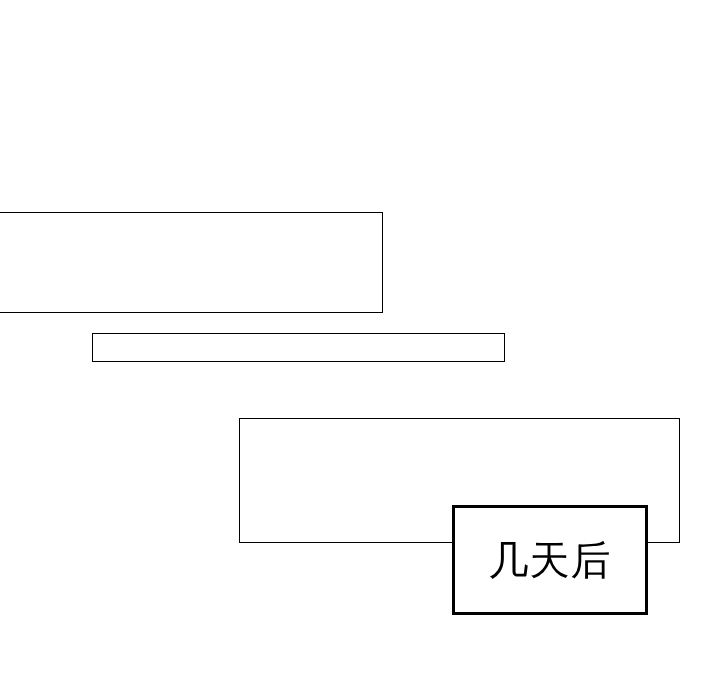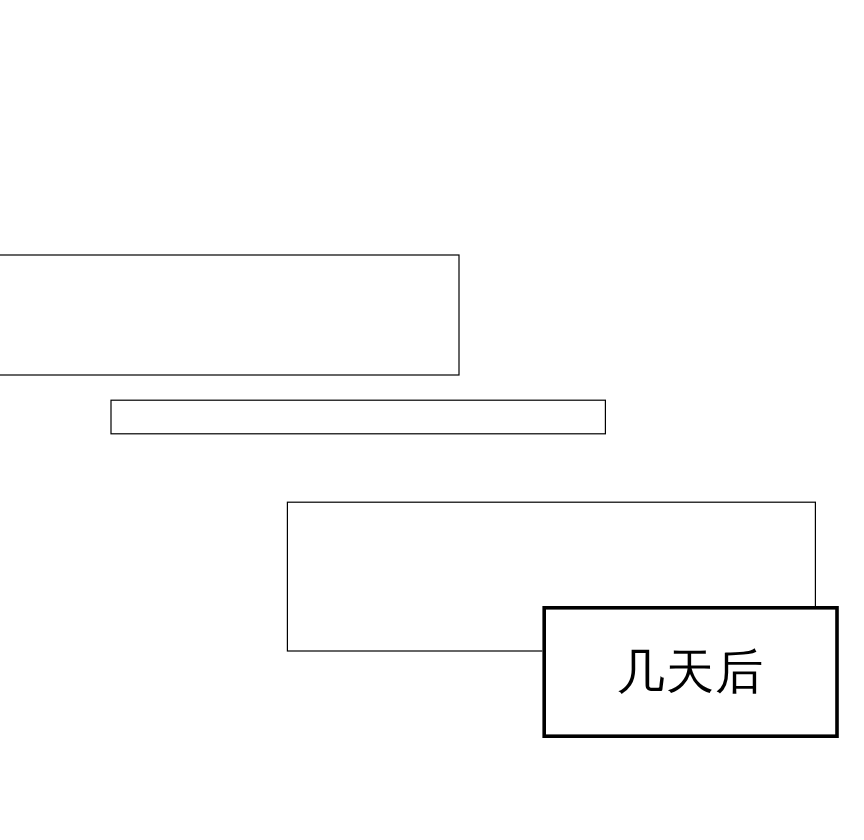--- a/index.html
+++ b/index.html
@@ -41,21 +41,21 @@
   .panel-3 {
     left: 239px;
     top: 418px;
     width: 441px;
     height: 125px;
   }
   
   .panel-4 {
     left: 452px;
     top: 505px;
-    width: 247px;
+    width: 196px;
     height: 110px;
     border-width: 3px;
     display: flex;
     align-items: center;
     justify-content: center;
     z-index: 5;
   }
   .caption-text {
     font-size: 40px;
     line-height: 1;

